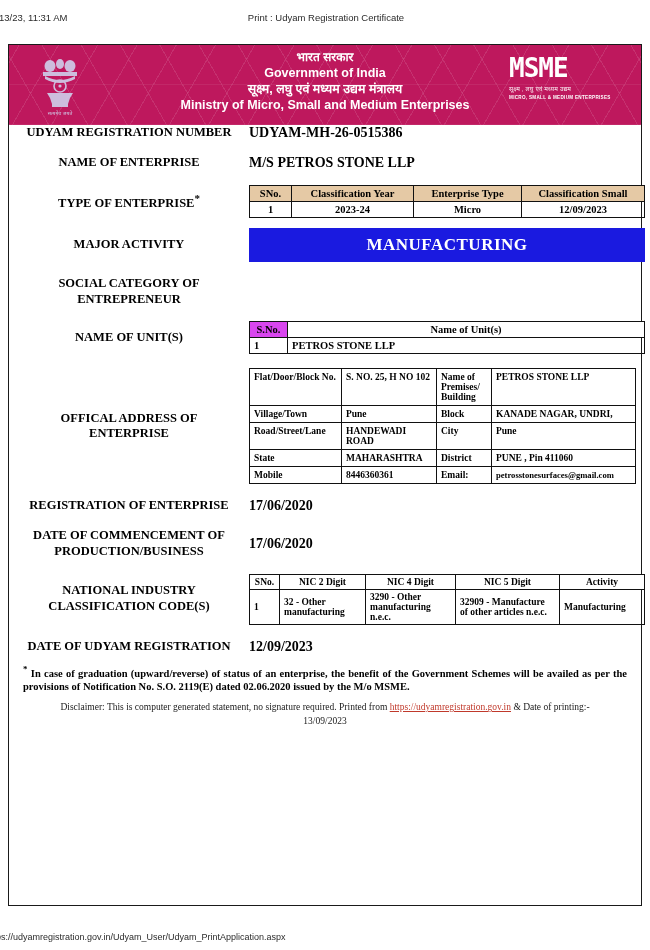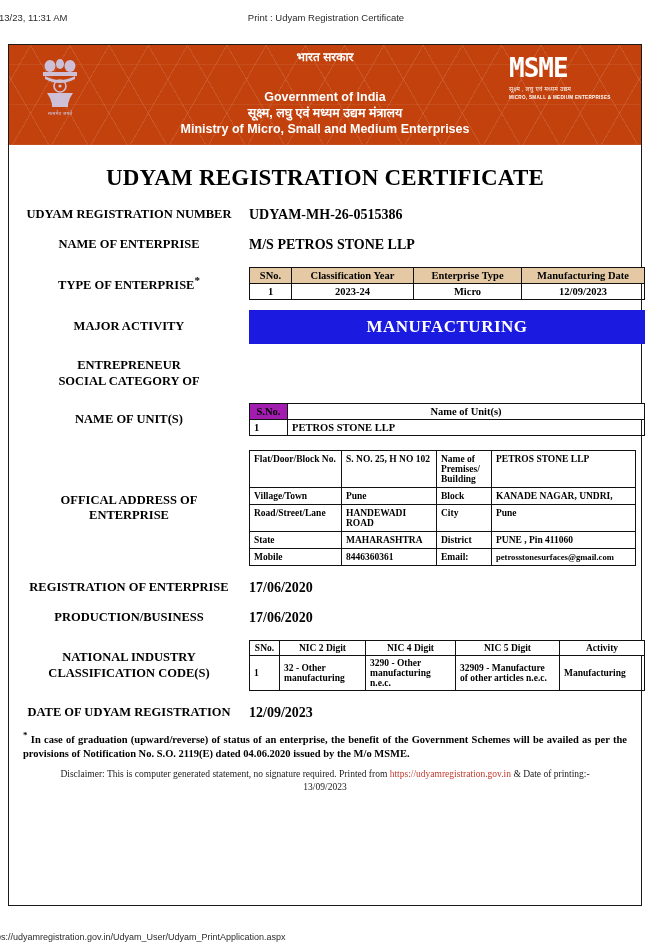--- a/index.html
+++ b/index.html
@@ -24,22 +24,22 @@
   .cert {
     position: absolute; left: 8px; top: 44px;
     width: 634px; height: 862px;
     border: 1px solid #1a1a1a;
     background: #fff;
   }
 
   
   .banner {
     position: relative;
-    height: 100px;
-    background: #c2410c;
+    height: 80px;
+    background: #be185d;
     overflow: hidden;
   }
   .banner .hex {
     position: absolute; inset: 0;
     opacity: .20;
     background-image:
       repeating-linear-gradient(60deg, rgba(255,255,255,.55) 0 1px, transparent 1px 34px),
       repeating-linear-gradient(-60deg, rgba(255,255,255,.55) 0 1px, transparent 1px 34px),
       repeating-linear-gradient(0deg, rgba(255,255,255,.35) 0 1px, transparent 1px 40px);
   }
@@ -47,21 +47,21 @@
     position: absolute; left: 20px; top: 6px; width: 62px; height: 70px;
     display: flex; align-items: center; justify-content: center;
   }
   .banner-text {
     position: absolute; left: 0; right: 0; top: 5px;
     text-align: center; color: #fff;
     font-family: "Liberation Sans", sans-serif;
     line-height: 1.28;
   }
   .banner-text .l1 { font-size: 12px; font-weight: 700; }
-  .banner-text .l2 { font-size: 12.5px; font-weight: 700; margin-top: 24px; }
+  .banner-text .l2 { font-size: 12.5px; font-weight: 700; }
   .banner-text .l3 { font-size: 12.5px; font-weight: 700; }
   .banner-text .l4 { font-size: 12.5px; font-weight: 700; }
 
   .msme-logo {
     position: absolute; right: 10px; top: 10px;
     width: 122px; color: #fff;
   }
   .msme-logo .mark {
     font-family: "DejaVu Sans Mono", monospace;
     font-size: 26px; font-weight: 700; letter-spacing: -1px;
@@ -156,21 +156,21 @@
     margin: 8px 14px 0 14px;
     font-size: 10.5px; font-weight: 700; color: #000;
     line-height: 1.35; text-align: justify;
   }
   .footnote .sup { vertical-align: super; font-size: 9px; }
   .disclaimer {
     margin: 7px 18px 0 18px;
     font-size: 9.5px; color: #1a1a1a;
     text-align: center; line-height: 1.4;
   }
-  .disclaimer .url { color: #c0392b; }
+  .disclaimer .url { color: #c0392b; text-decoration: underline; }
 
   
   .foot-url {
     position: absolute; left: -4px; bottom: 8px;
     font-family: "Liberation Sans", sans-serif;
     font-size: 9px; color: #2b2b2b; white-space: nowrap;
   }
   .sp10 { height: 10px; }
   .sp14 { height: 14px; }
 </style>
@@ -212,21 +212,20 @@
       <div class="l4">Ministry of Micro, Small and Medium Enterprises</div>
     </div>
 
     <div class="msme-logo">
       <div class="mark">MSME</div>
       <div class="hi">सूक्ष्म , लघु एवं मध्यम  उद्यम</div>
       <div class="en">MICRO, SMALL &amp; MEDIUM ENTERPRISES</div>
     </div>
   </div>
 
-  <div class="cert-title">UDYAM REGISTRATION CERTIFICATE</div>
 
   <div class="row">
     <div class="lbl">UDYAM REGISTRATION NUMBER</div>
     <div class="val">UDYAM-MH-26-0515386</div>
   </div>
 
   <div class="sp14"></div>
 
   <div class="row">
     <div class="lbl">NAME OF ENTERPRISE</div>
@@ -239,21 +238,21 @@
     <div class="lbl">
       <span>TYPE OF ENTERPRISE</span><span class="star">*</span>
     </div>
     <div class="tblwrap">
       <table class="t">
         <thead>
           <tr>
             <th style="width:42px">SNo.</th>
             <th style="width:122px">Classification Year</th>
             <th style="width:108px">Enterprise Type</th>
-            <th>Manufacturing Date</th>
+            <th>Classification Small</th>
           </tr>
         </thead>
         <tbody>
           <tr>
             <td class="c">1</td>
             <td class="c">2023-24</td>
             <td class="c">Micro</td>
             <td class="c">12/09/2023</td>
           </tr>
         </tbody>
@@ -267,34 +266,34 @@
     <div class="lbl">MAJOR ACTIVITY</div>
     <div class="tblwrap">
       <div class="mfg">MANUFACTURING</div>
     </div>
   </div>
 
   <div class="sp14"></div>
 
   <div class="row">
     <div class="lbl">
+      <div>SOCIAL CATEGORY OF</div>
       <div>ENTREPRENEUR</div>
-      <div>SOCIAL CATEGORY OF</div>
     </div>
   </div>
 
   <div class="sp14"></div>
 
   <div class="row">
     <div class="lbl">NAME OF UNIT(S)</div>
     <div class="tblwrap">
       <table class="t">
         <thead>
           <tr>
-            <th style="width:38px;background:#a21caf">S.No.</th>
+            <th style="width:38px;background:#d946ef">S.No.</th>
             <th style="background:#fff">Name of Unit(s)</th>
           </tr>
         </thead>
         <tbody>
           <tr>
             <td>1</td>
             <td>PETROS STONE LLP</td>
           </tr>
         </tbody>
       </table>
@@ -352,20 +351,21 @@
     <div class="lbl">
       <div>REGISTRATION OF ENTERPRISE</div>
     </div>
     <div class="val">17/06/2020</div>
   </div>
 
   <div class="sp14"></div>
 
   <div class="row">
     <div class="lbl">
+      <div>DATE OF COMMENCEMENT OF</div>
       <div>PRODUCTION/BUSINESS</div>
     </div>
     <div class="val">17/06/2020</div>
   </div>
 
   <div class="sp14"></div>
 
   <div class="row">
     <div class="lbl">
       <div>NATIONAL INDUSTRY</div>
@@ -397,21 +397,21 @@
 
   <div class="sp14"></div>
 
   <div class="row">
     <div class="lbl">DATE OF UDYAM REGISTRATION</div>
     <div class="val">12/09/2023</div>
   </div>
 
   <div class="footnote">
     <span class="sup">*</span>
-    <span>In case of graduation (upward/reverse) of status of an enterprise, the benefit of the Government Schemes will be availed as per the provisions of Notification No. S.O. 2119(E) dated   04.06.2020 issued by the M/o MSME.</span>
+    <span>In case of graduation (upward/reverse) of status of an enterprise, the benefit of the Government Schemes will be availed as per the provisions of Notification No. S.O. 2119(E) dated   02.06.2020 issued by the M/o MSME.</span>
   </div>
 
   <div class="disclaimer">
     <span>Disclaimer: This is computer generated statement, no signature required. Printed from </span><span class="url">https://udyamregistration.gov.in</span><span> &amp; Date of printing:-</span>
     <div>13/09/2023</div>
   </div>
 
 </div>
 
 <div class="foot-url">ps://udyamregistration.gov.in/Udyam_User/Udyam_PrintApplication.aspx</div>

